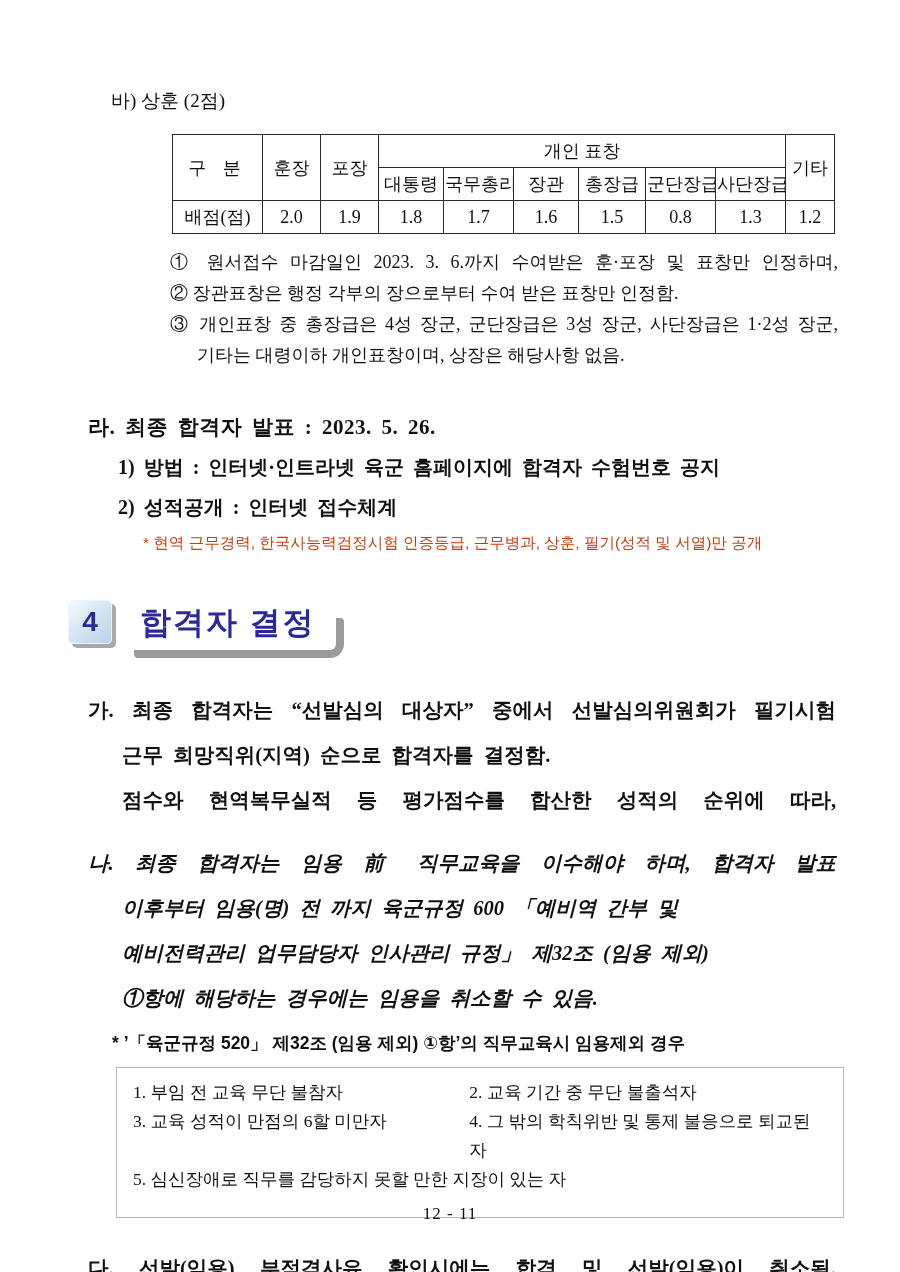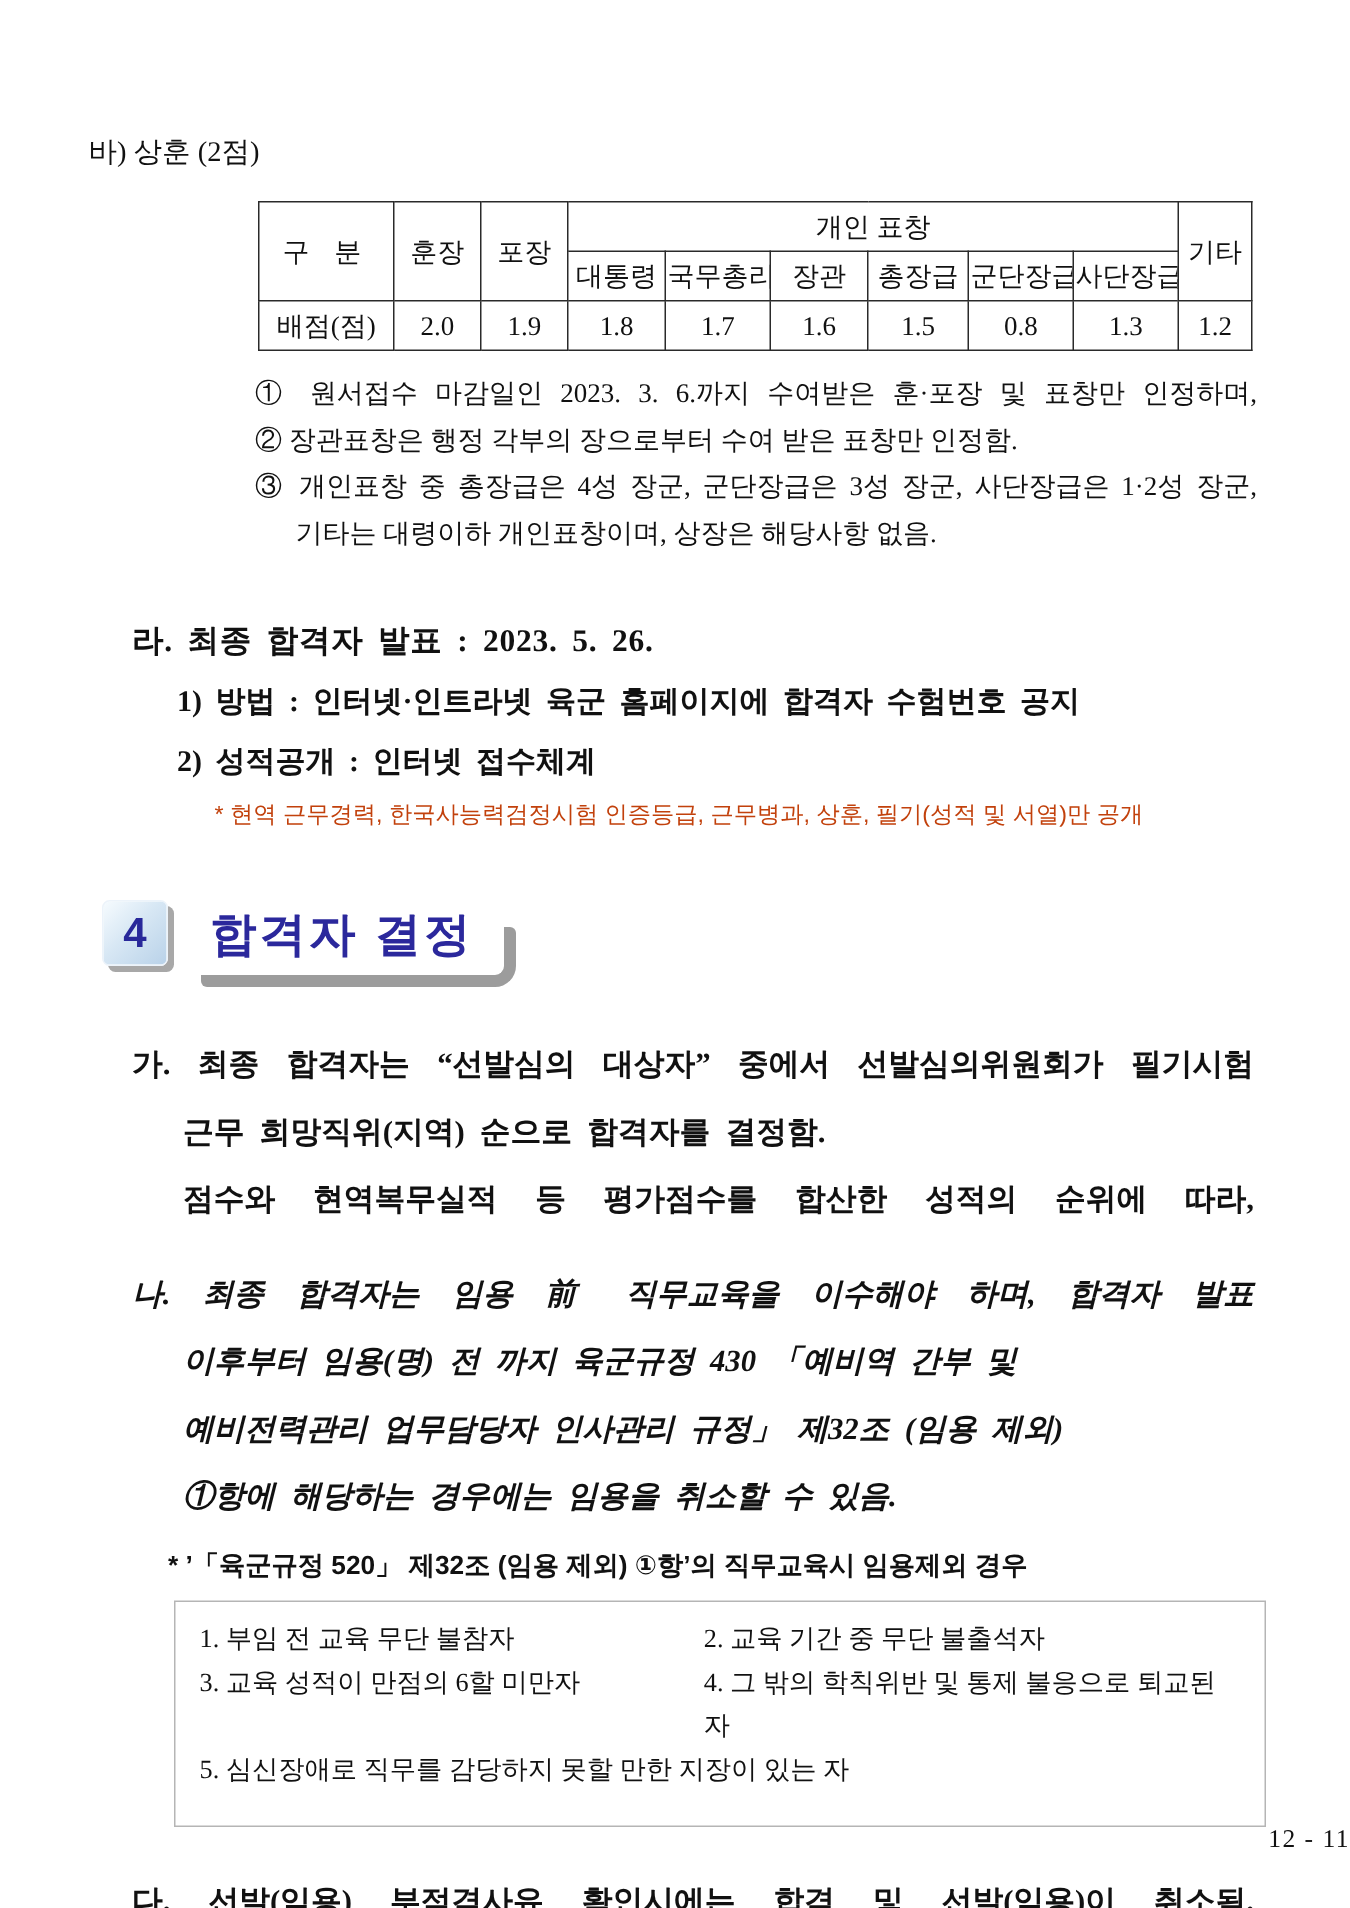--- a/index.html
+++ b/index.html
@@ -7,21 +7,21 @@
     position:relative;
     width:900px; height:1272px;
     margin:0 auto;
     background:#ffffff;
     font-family:"Liberation Serif","DejaVu Serif",serif;
     color:#111111;
     overflow:hidden;
   }
   
   .h-ba {
-    margin:88px 0 0 59px;
+    margin:88px 0 0 111px;
     font-size:19px; font-weight:400;
   }
   
   .score-table {
     margin:20px 0 0 172px;
     border-collapse:collapse;
     table-layout:fixed;
     width:662px;
     font-size:18px;
   }
@@ -92,22 +92,22 @@
     padding:10px 16px 23px 16px;
     font-size:17.5px; line-height:29px;
   }
   .excl-row { display:flex; }
   .excl-left { flex:0 0 47%; }
   .excl-right { flex:1;margin-left:10px; }
   
   .p-da { margin-top:28px; font-size:20.5px; }
   
   .page-footer {
-    position:absolute; left:0; bottom:36px; width:100%;
-    text-align:right; font-size:17px; letter-spacing:1px;
+    position:absolute; left:0; bottom:48px; width:100%;
+    text-align:center; font-size:17px; letter-spacing:1px;
   }
 </style>
 </head>
 <body>
 
 <div class="page">
 
   <div class="h-ba">바) 상훈 (2점)</div>
 
   <table class="score-table">
@@ -174,21 +174,21 @@
   </div>
 
   <div class="para p-ga">
     <div class="just">가. 최종 합격자는 “선발심의 대상자” 중에서 선발심의위원회가 필기시험</div>
     <div class="cont">근무 희망직위(지역) 순으로 합격자를 결정함.</div>
     <div class="cont just">점수와 현역복무실적 등 평가점수를 합산한 성적의 순위에 따라,</div>
   </div>
 
   <div class="para p-na">
     <div class="just">나. 최종 합격자는 임용 前 직무교육을 이수해야 하며, 합격자 발표</div>
-    <div class="cont">이후부터 임용(명) 전 까지 육군규정 430 「예비역 간부 및</div>
+    <div class="cont">이후부터 임용(명) 전 까지 육군규정 600 「예비역 간부 및</div>
     <div class="cont">예비전력관리 업무담당자 인사관리 규정」 제32조 (임용 제외)</div>
     <div class="cont">①항에 해당하는 경우에는 임용을 취소할 수 있음.</div>
   </div>
 
   <div class="bold-foot">* ’「육군규정 520」 제32조 (임용 제외) ①항’의 직무교육시 임용제외 경우</div>
 
   <div class="excl-box">
     <div class="excl-row">
       <span class="excl-left">1. 부임 전 교육 무단 불참자</span>
       <span class="excl-right">2. 교육 기간 중 무단 불출석자</span>

